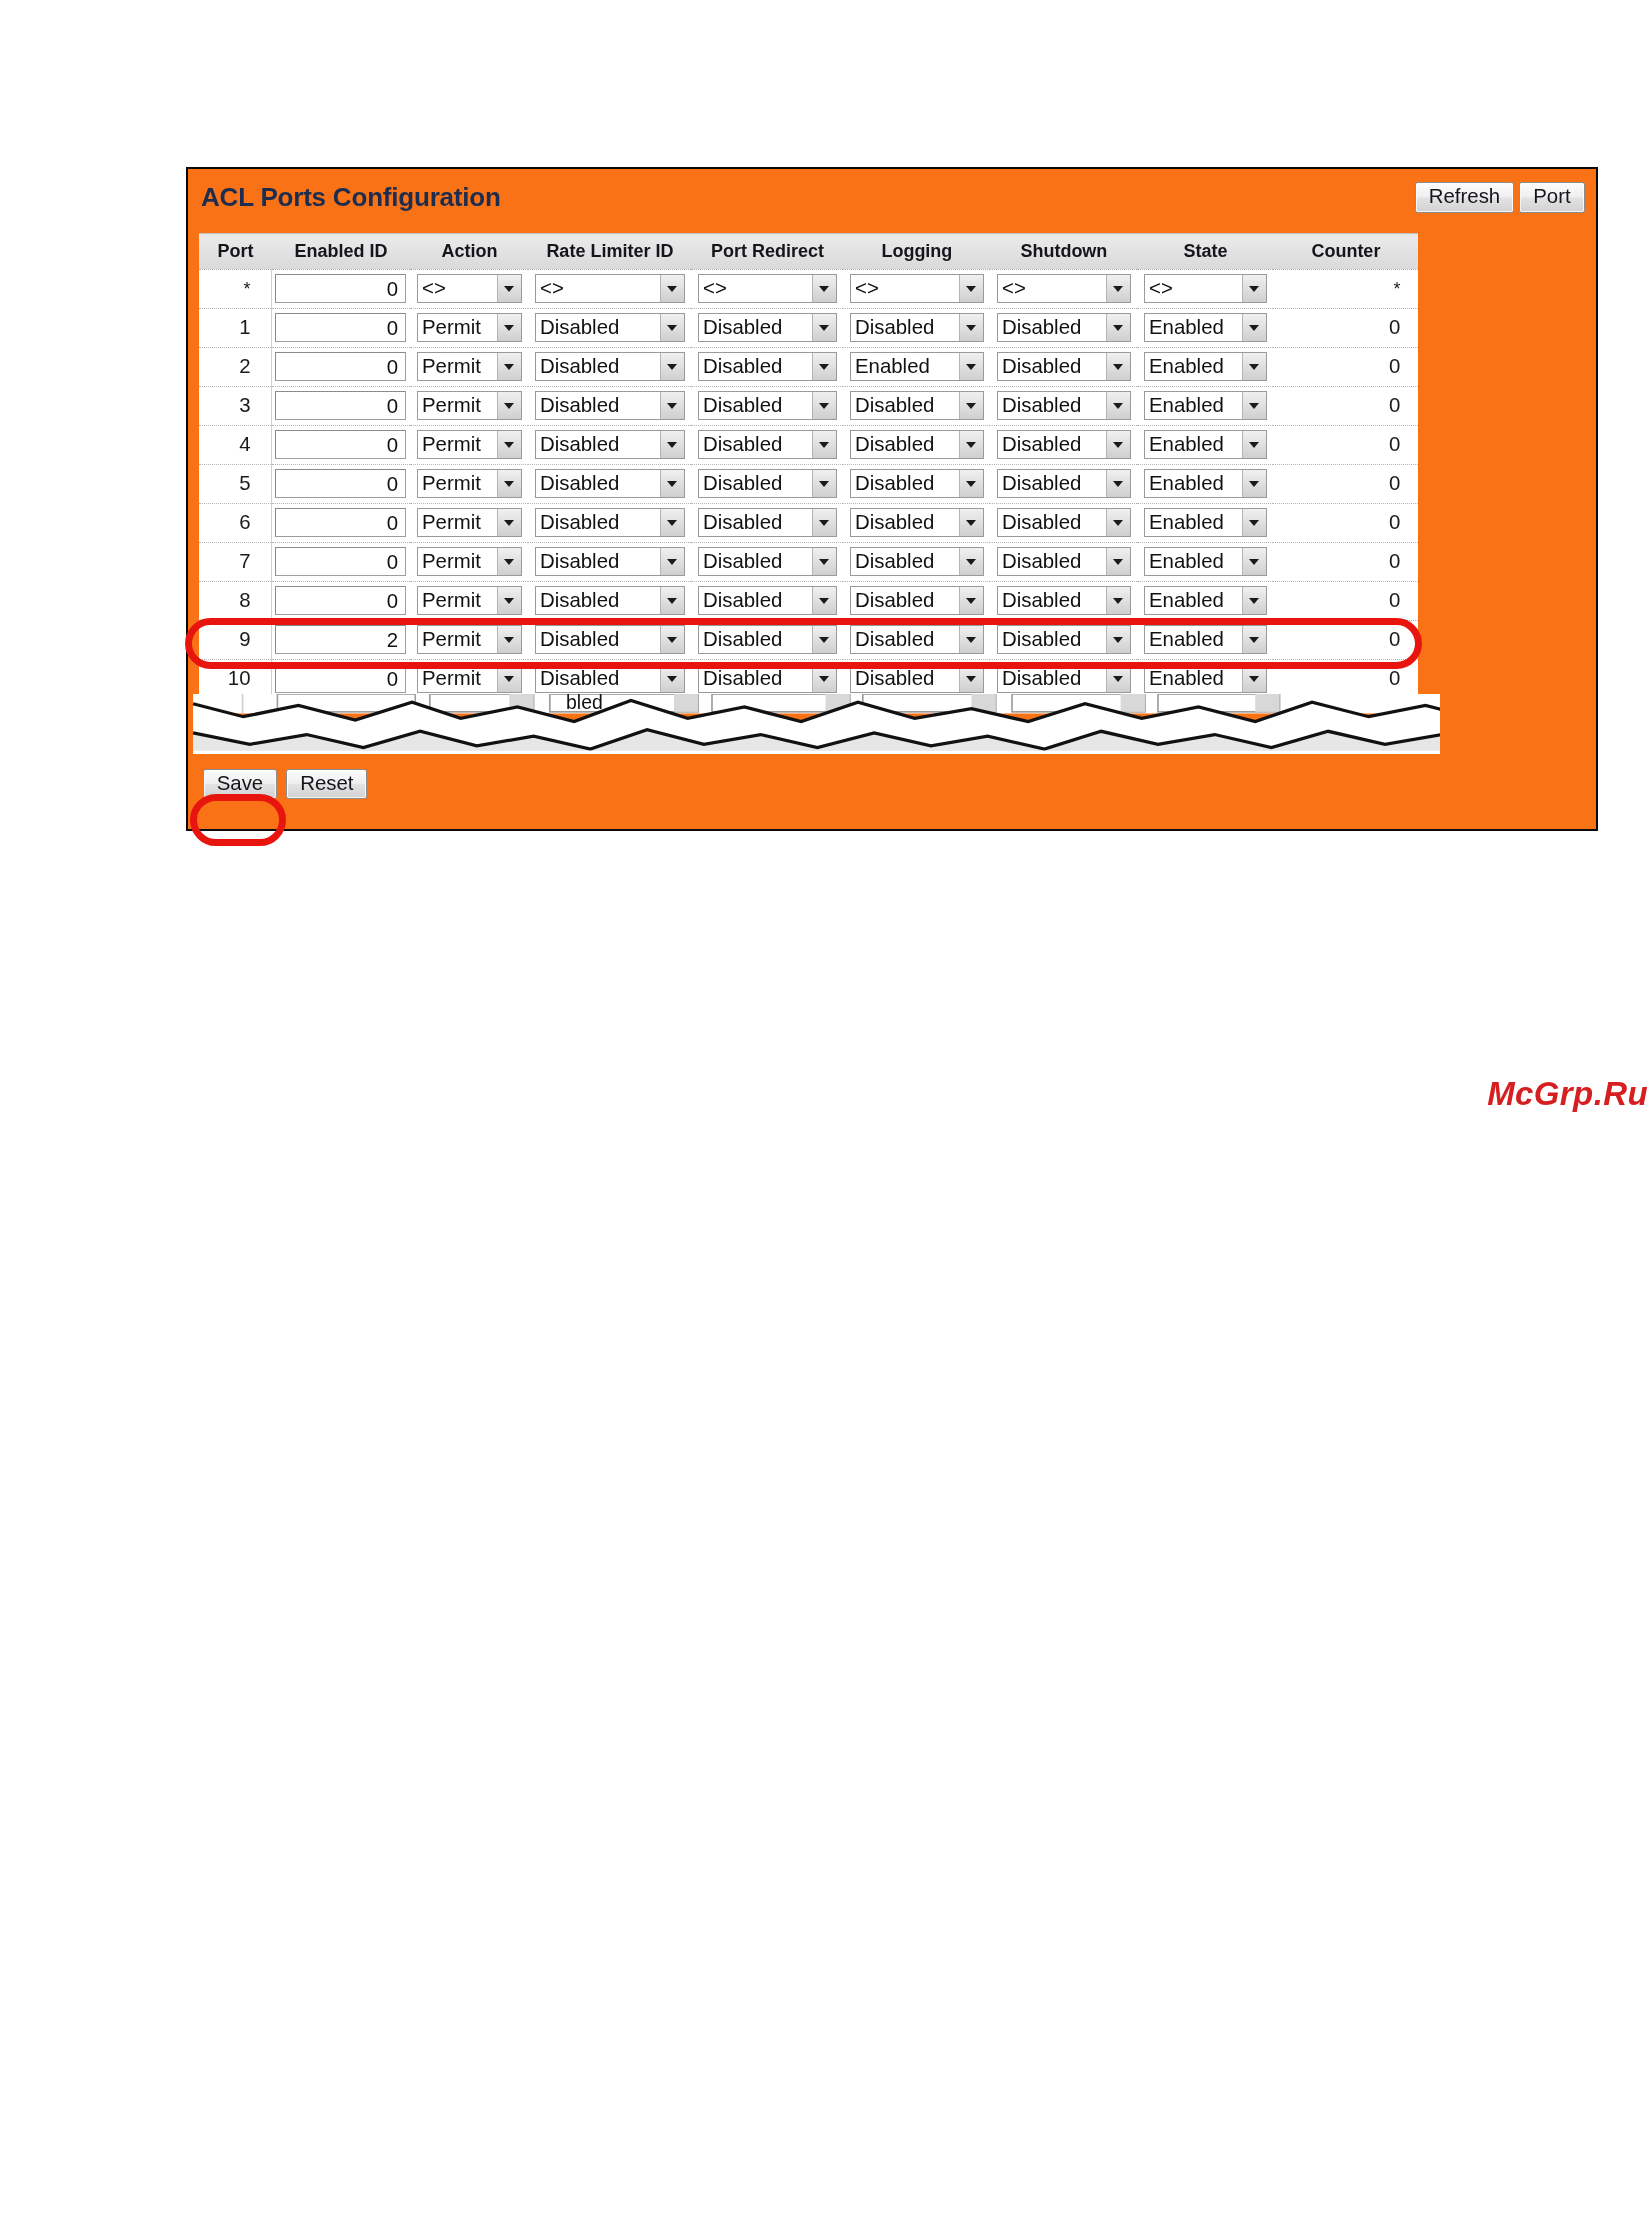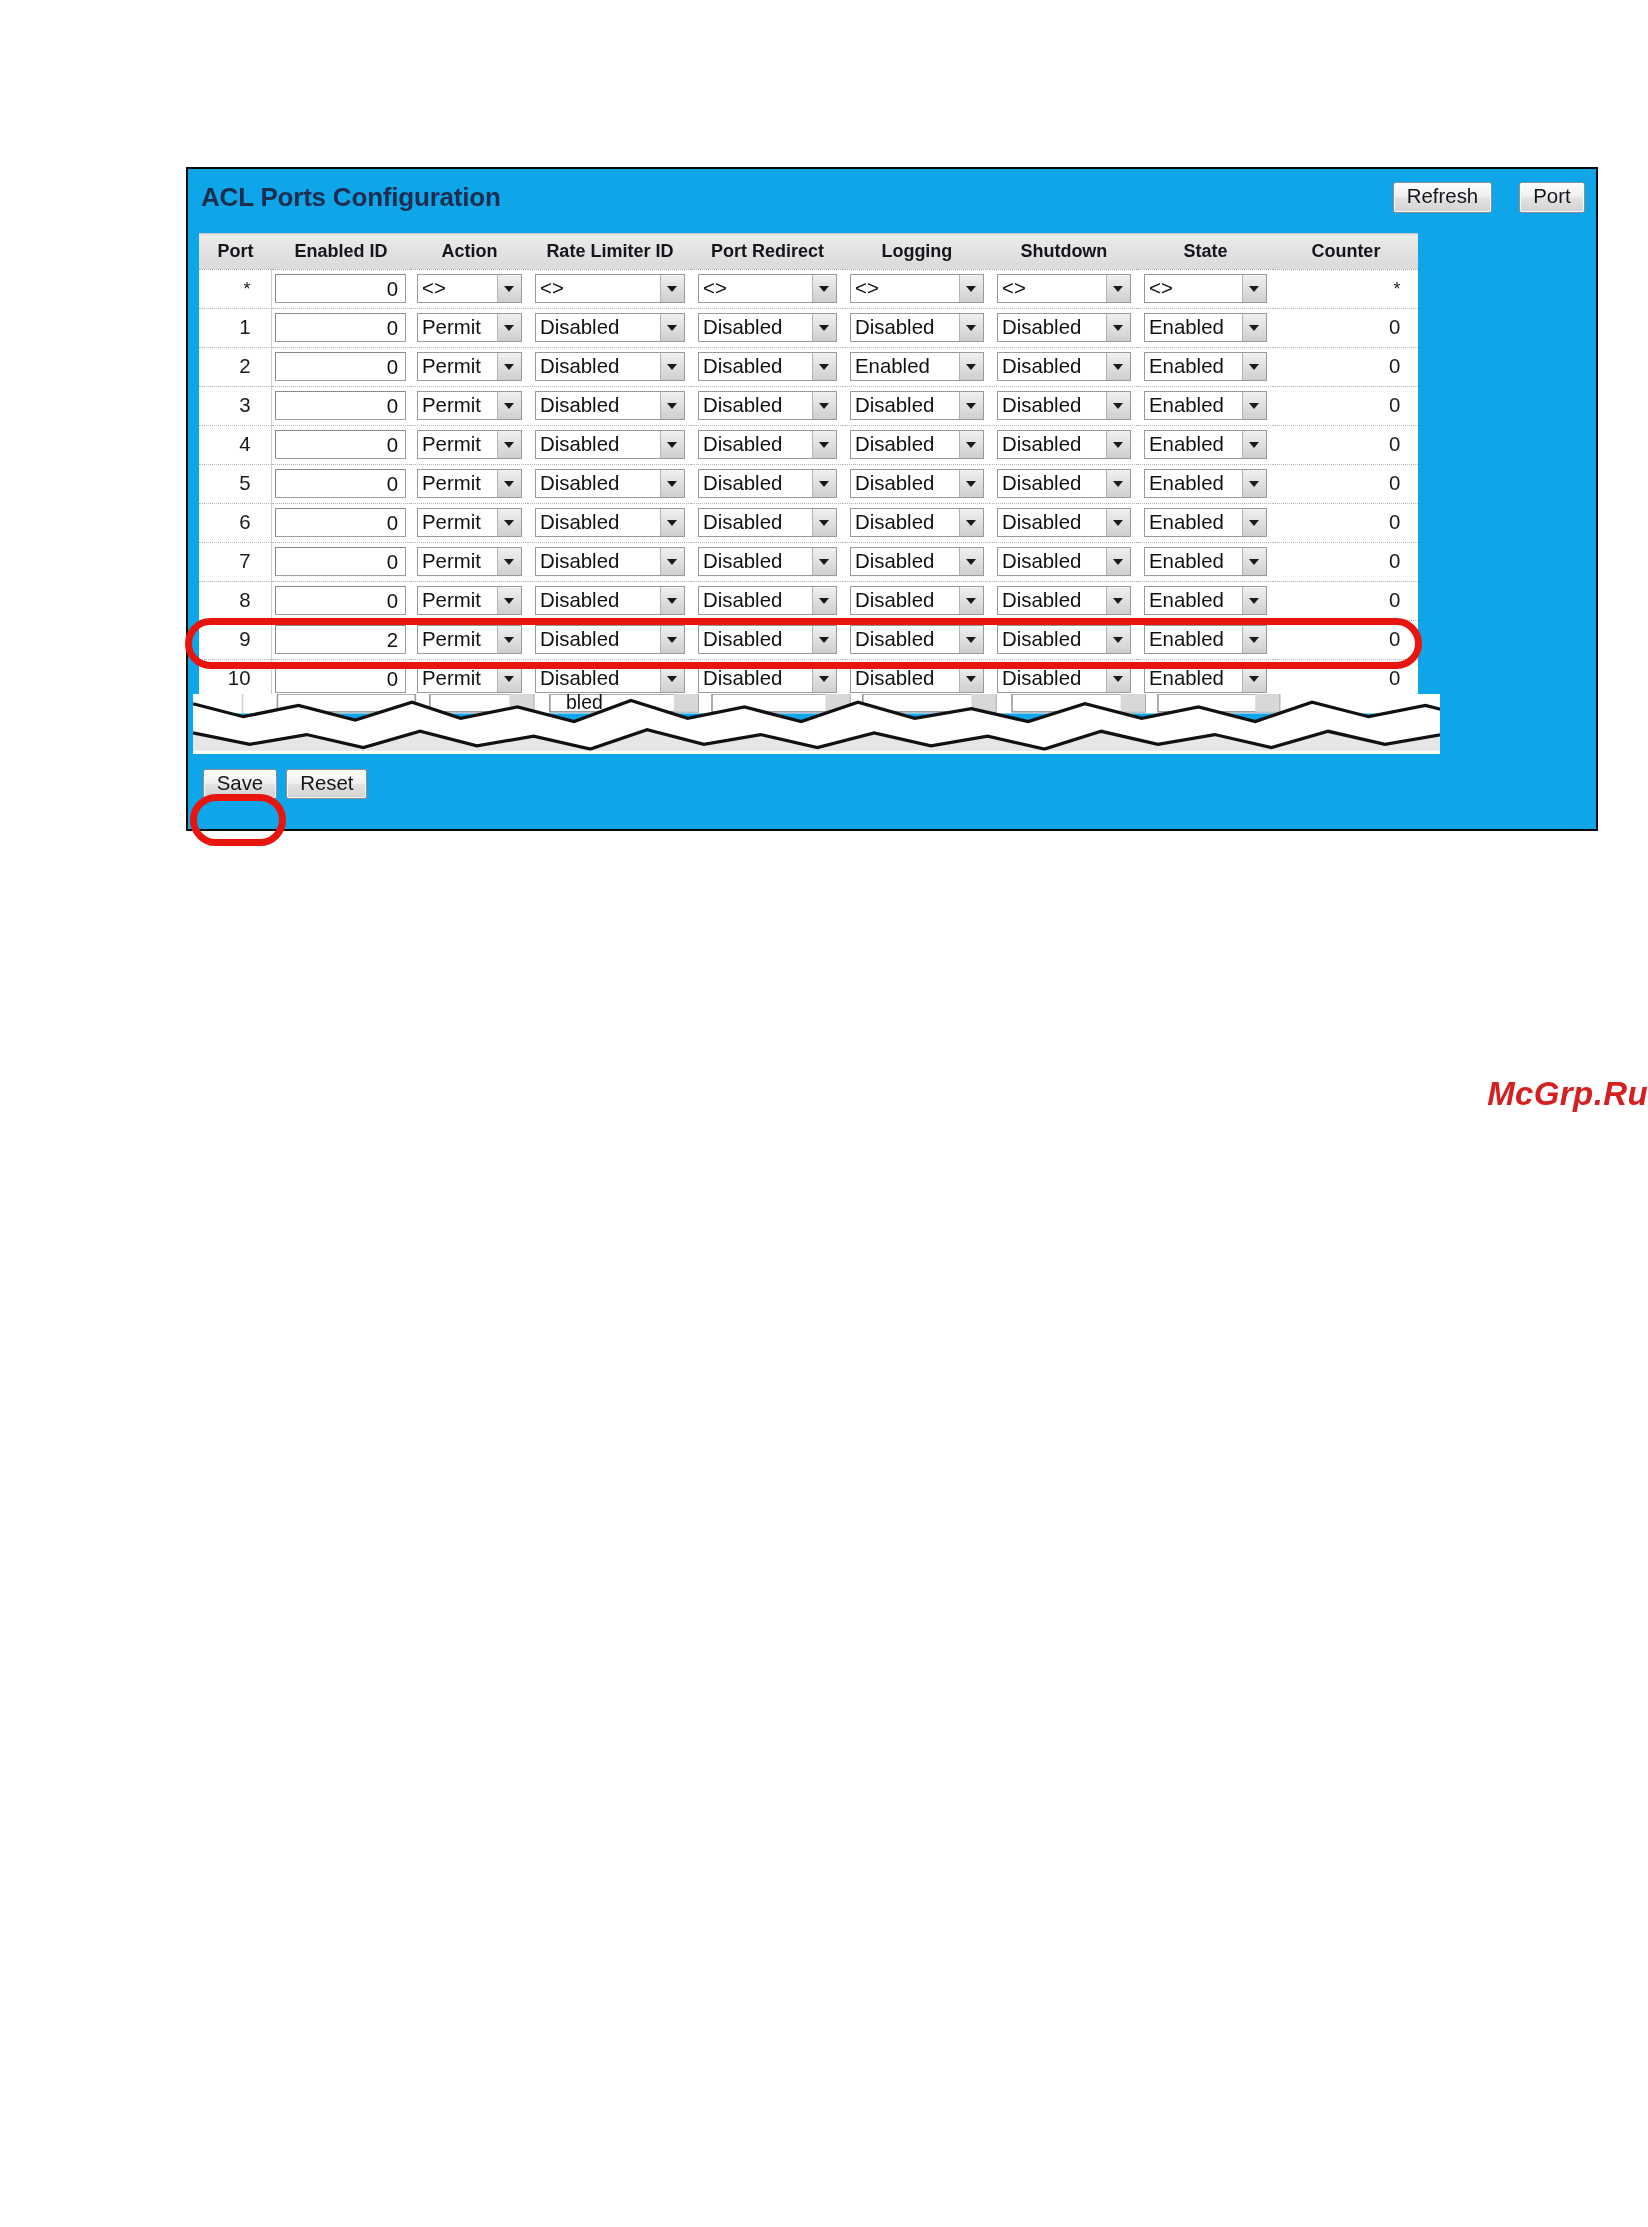--- a/index.html
+++ b/index.html
@@ -15,21 +15,21 @@
     overflow: hidden;
   }
 
   
   .scan-frame {
     position: absolute;
     left: 186px;
     top: 167px;
     width: 1408px;
     border: 2.5px solid #0a0a0a;
-    background: #0ea5e9;
+    background: #f97316;
     box-sizing: content-box;
   }
 
   
   .panel-head {
     position: relative;
     height: 64px;
   }
   .panel-title {
     position: absolute;
@@ -39,21 +39,21 @@
     font-weight: bold;
     color: #1d2d4f;
     letter-spacing: -0.2px;
     white-space: nowrap;
   }
   .head-buttons {
     position: absolute;
     right: 11.4px;
     top: 13px;
     display: flex;
-    gap: 27px;
+    gap: 5px;
     justify-content: space-between;
   }
 
   .winbtn {
     font-family: "Liberation Sans", sans-serif;
     font-size: 20.4px;
     color: #15151c;
     background: linear-gradient(#fdfdfd 0%, #efefef 48%, #e2e2e2 52%, #d2d2d2 100%);
     border: 1.6px solid #8d8d8d;
     border-radius: 2.5px;

